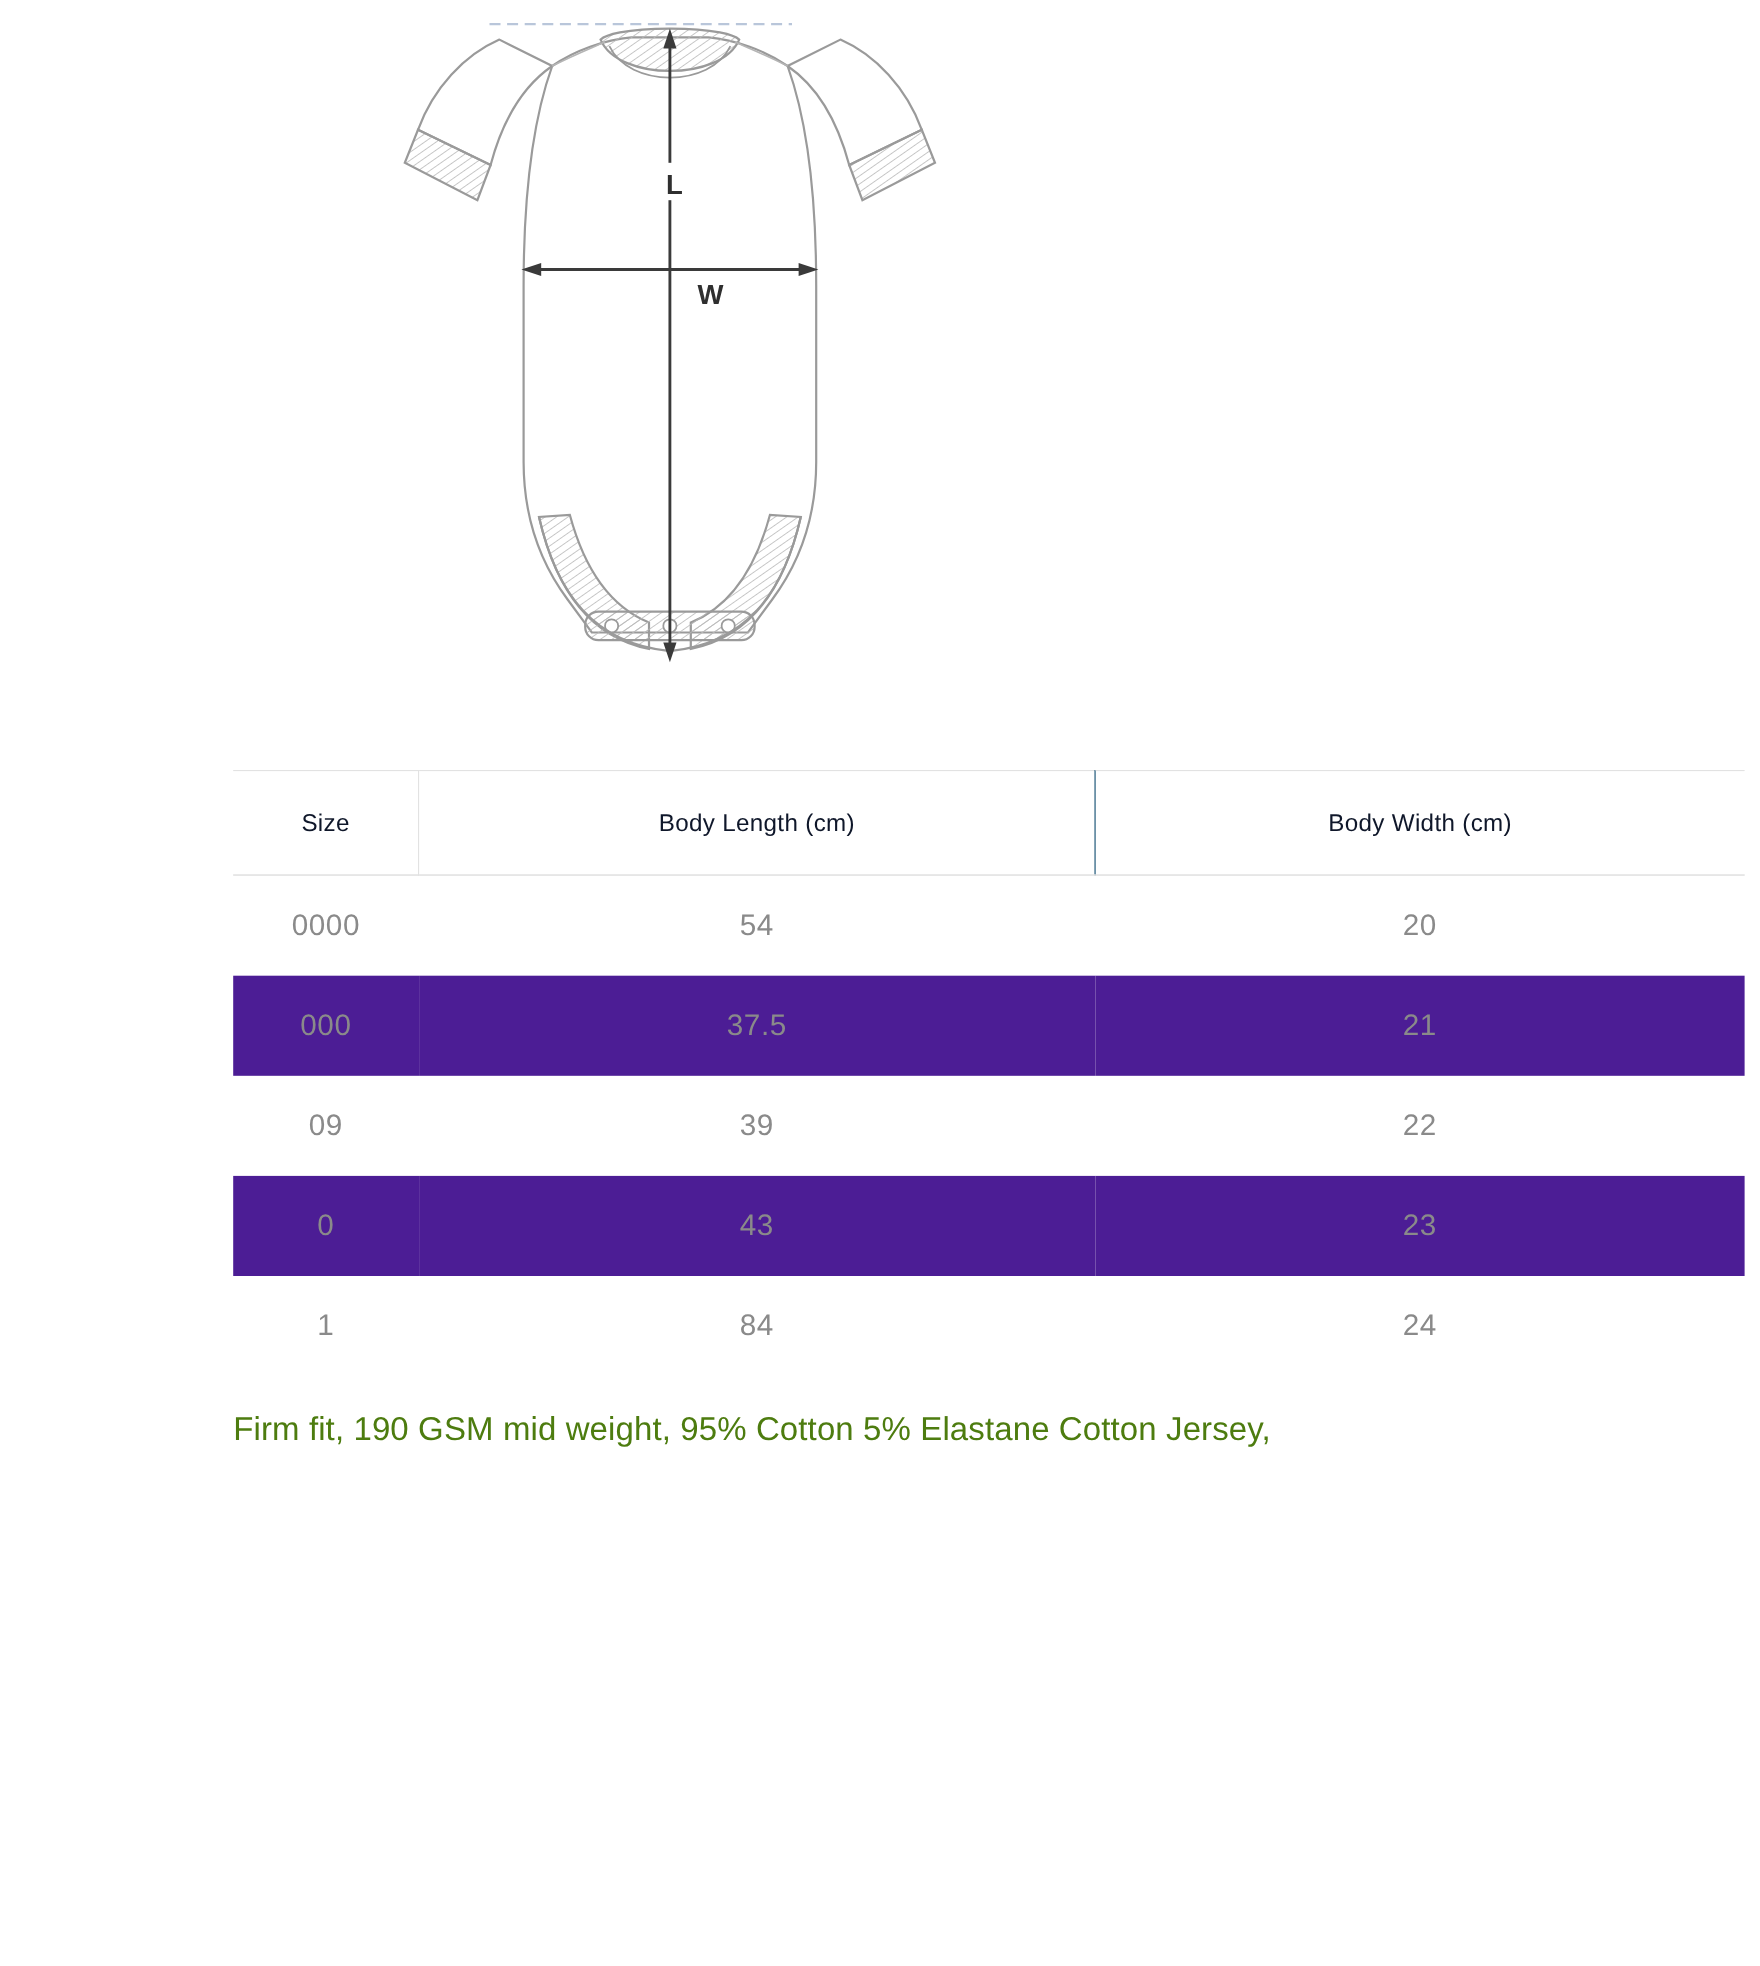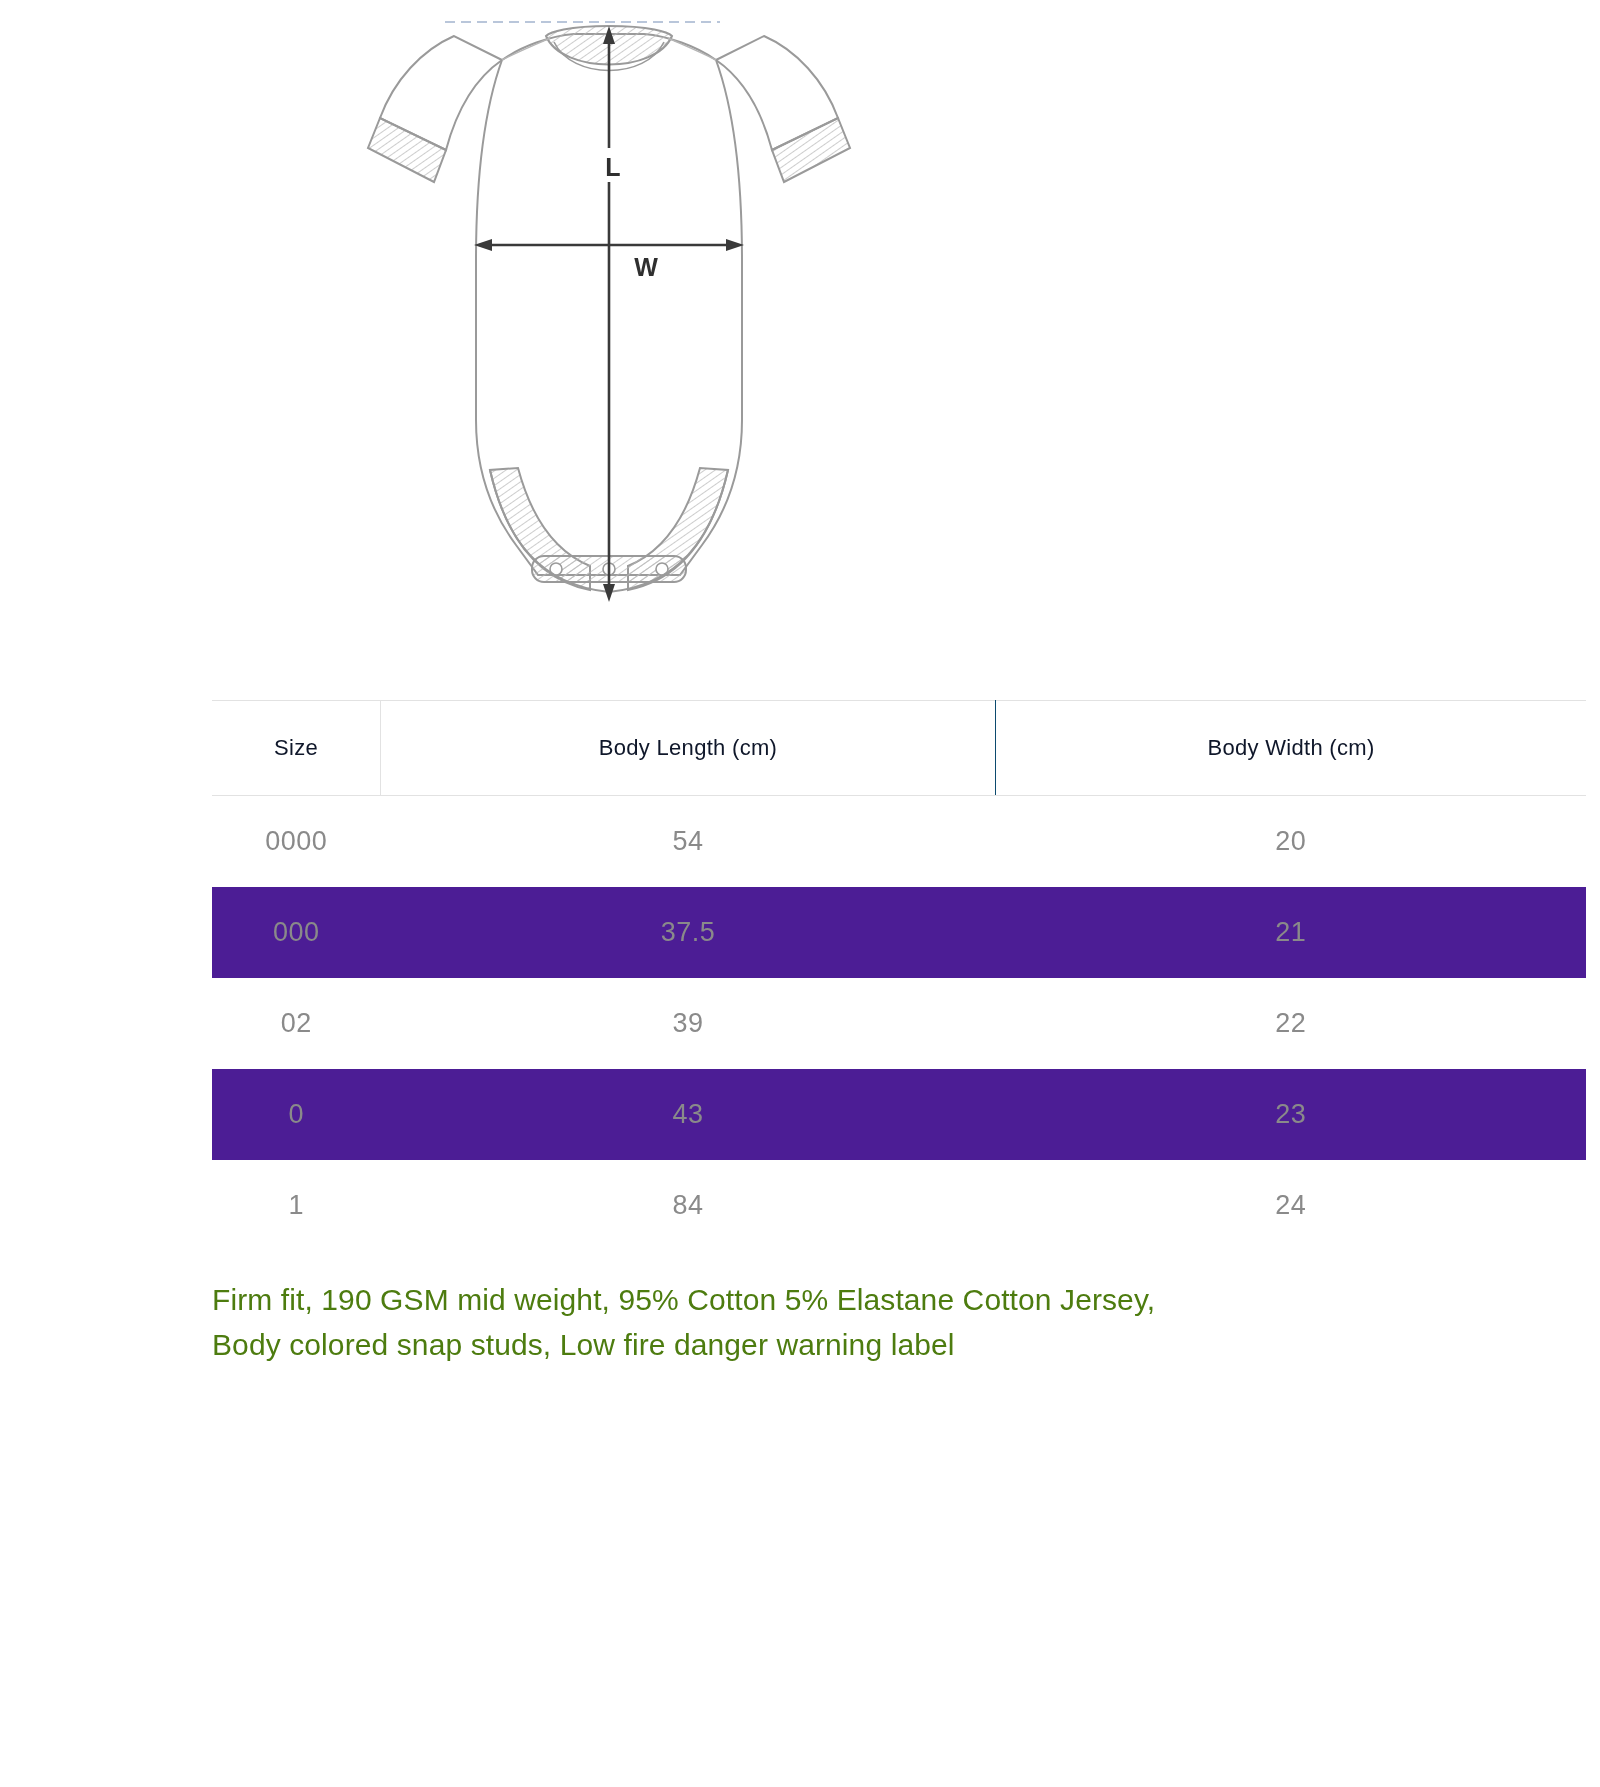--- a/index.html
+++ b/index.html
@@ -172,37 +172,36 @@
           <td>0000</td>
           <td>54</td>
           <td>20</td>
         </tr>
         <tr class="alt">
           <td>000</td>
           <td>37.5</td>
           <td>21</td>
         </tr>
         <tr>
-          <td>02</td>
+          <td>09</td>
           <td>39</td>
           <td>22</td>
         </tr>
         <tr class="alt">
           <td>0</td>
           <td>43</td>
           <td>23</td>
         </tr>
         <tr>
           <td>1</td>
           <td>84</td>
           <td>24</td>
         </tr>
       </tbody>
     </table>
   </div>
 
   <div class="description">
     <p>Firm fit, 190 GSM mid weight, 95% Cotton  5% Elastane Cotton Jersey,</p>
-    <p>Body colored snap studs, Low fire danger warning label</p>
   </div>
 
   <div class="spacer-bottom"></div>
 </div>
 
 </body></html>

